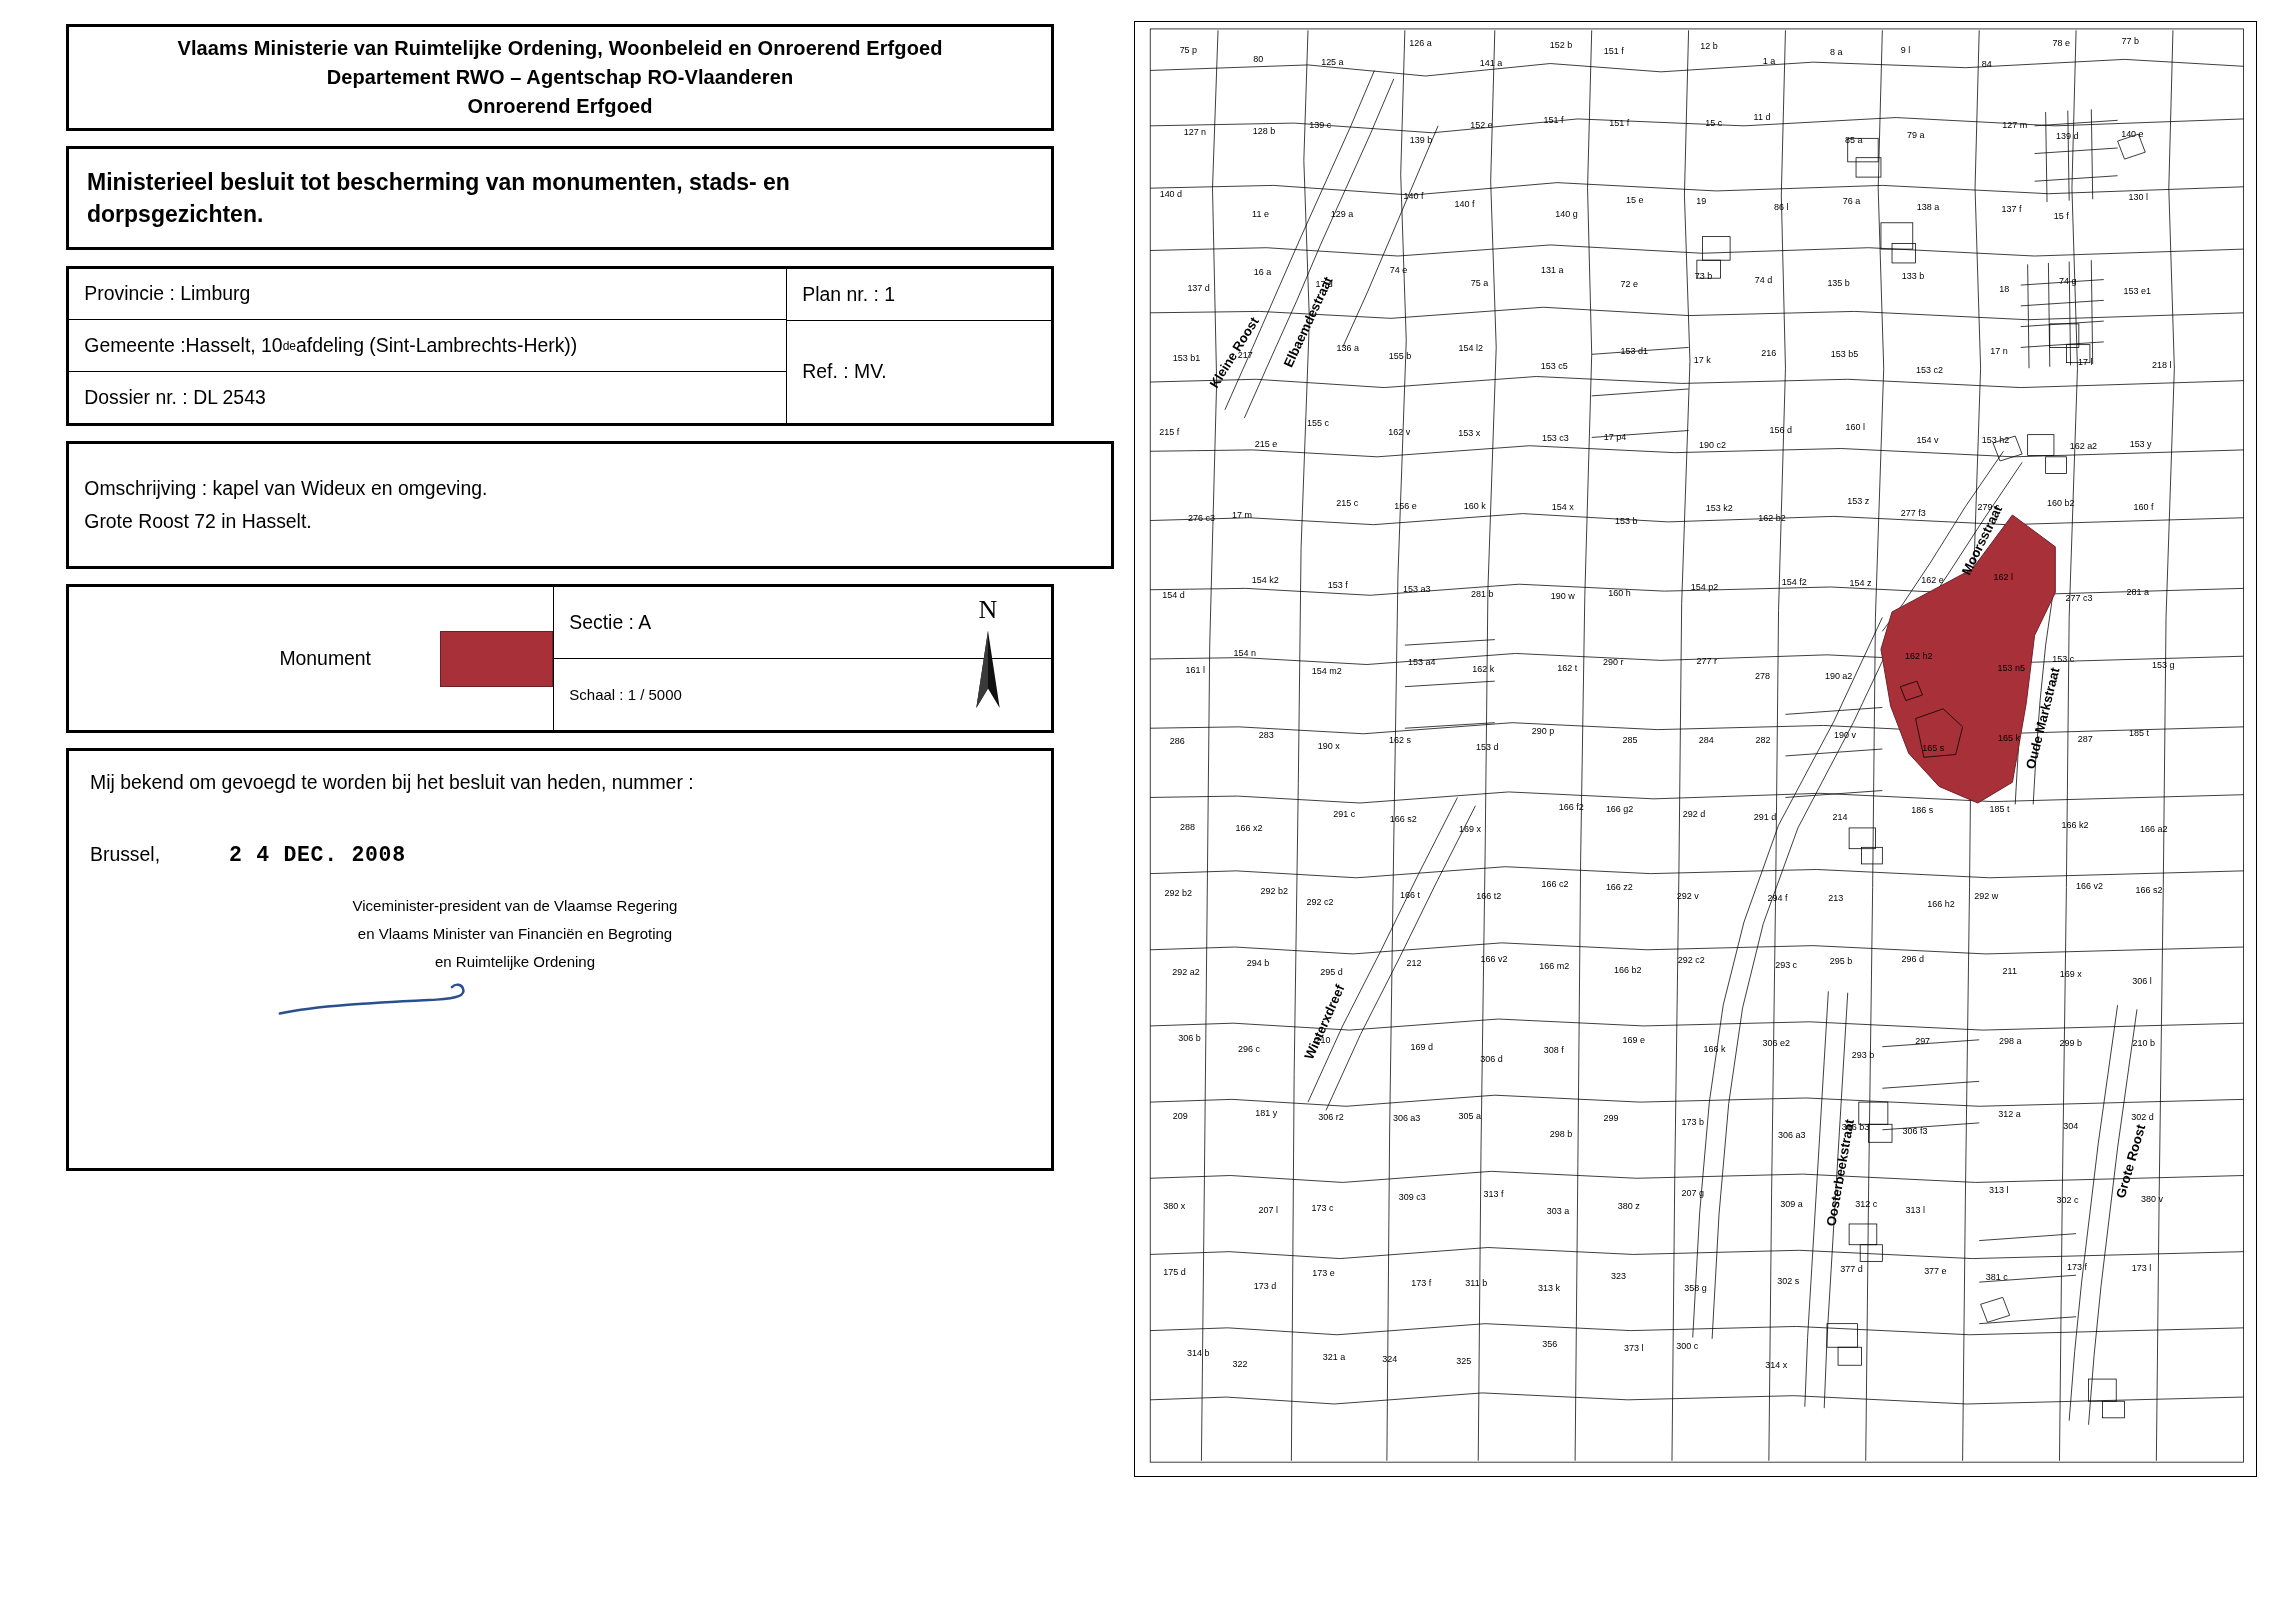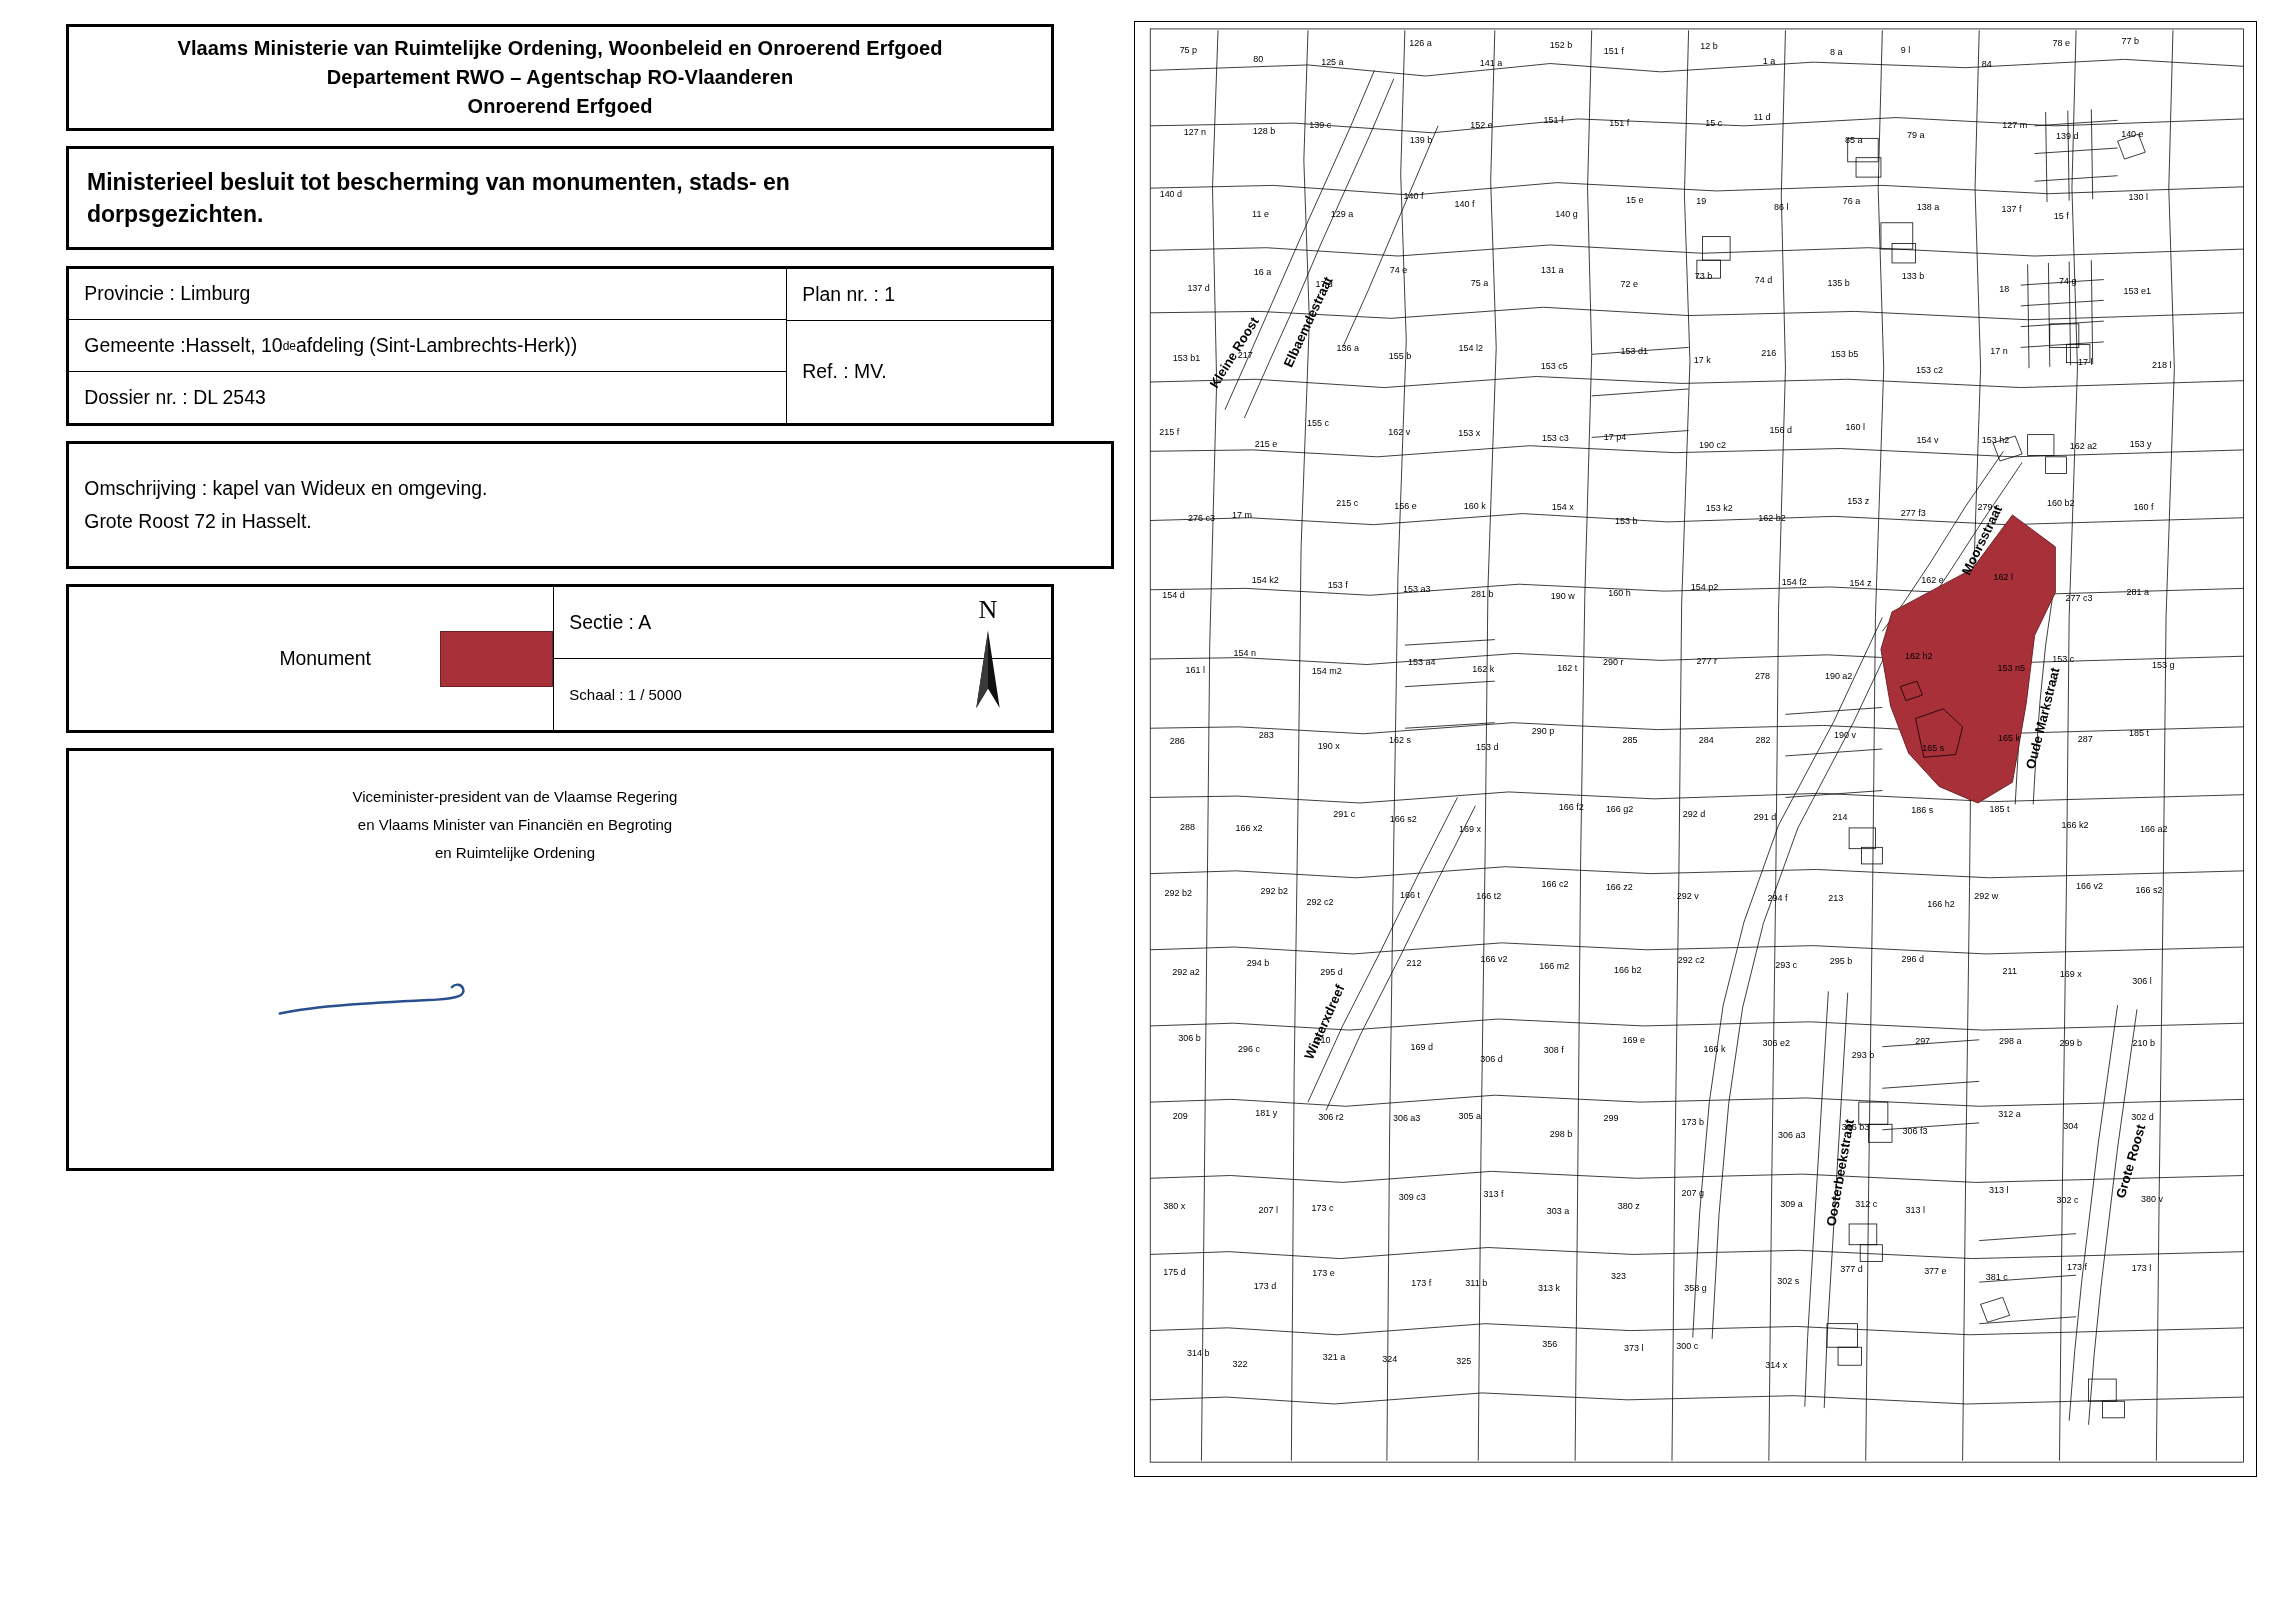--- a/index.html
+++ b/index.html
@@ -384,20 +384,25 @@
             <polygon points="45,8 62,120 45,92 28,120" fill="#111"></polygon>
             <polygon points="45,8 45,92 28,120" fill="#3a3a3a"></polygon>
           </svg>
         </div>
       </div>
     </div>
   </div>
 
   <div class="panel" id="signature-panel">
     <div class="panel-inner">
+      <div id="sig-intro">Mij bekend om gevoegd te worden bij het besluit van heden, nummer :</div>
+      <div id="sig-city-row">
+        <div id="sig-city">Brussel,</div>
+        <div id="sig-date">2 4 DEC. 2008</div>
+      </div>
       <div id="sig-titles">
         <div>Viceminister-president van de Vlaamse Regering</div>
         <div>en Vlaams Minister van Financiën en Begroting</div>
         <div>en Ruimtelijke Ordening</div>
       </div>
       <svg id="sig-scribble" viewBox="0 0 330 70">
         <path d="M4,48 C60,36 150,32 230,28 C260,26 272,22 268,12 C266,6 258,4 252,10" fill="none" stroke="#2a4f8f" stroke-width="3.5" stroke-linecap="round"></path>
       </svg>
     </div>
   </div>

